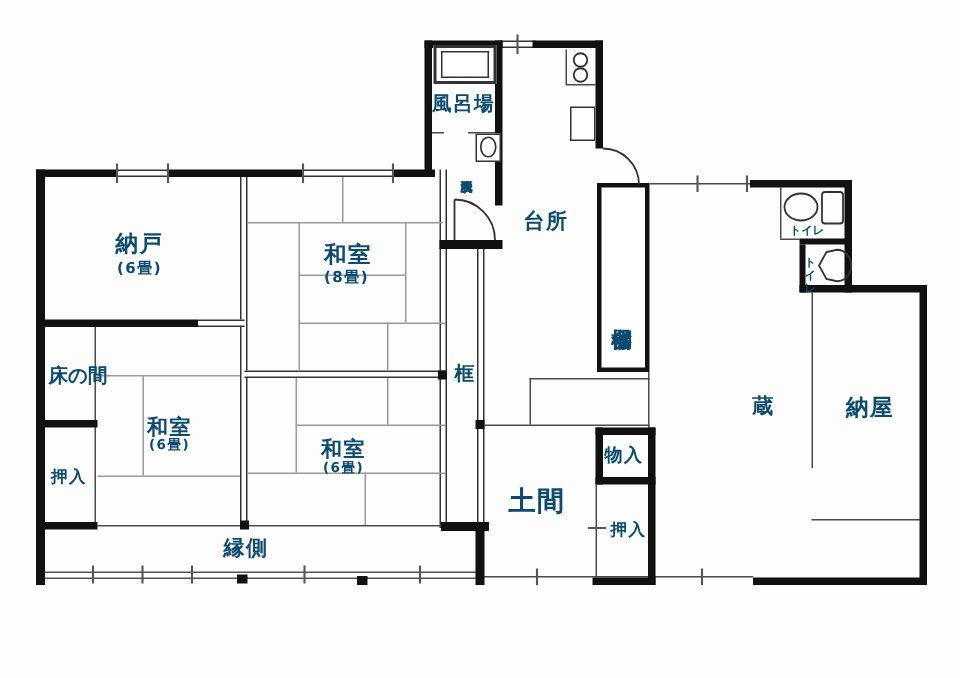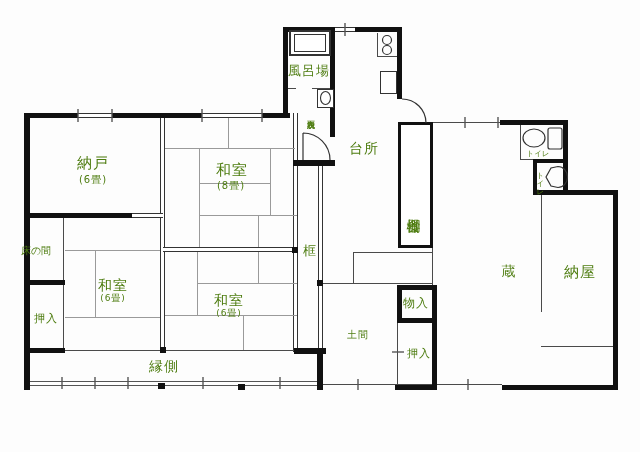--- a/index.html
+++ b/index.html
@@ -8,21 +8,21 @@
     font-family:"DejaVu Sans",sans-serif;
   }
   .w{position:absolute;background:#111;}
   .ln{position:absolute;background:#4a4a4a;}
   .tat{position:absolute;background:#9a9a9a;}
   .dwv{position:absolute;width:5px;background:#fff;border-left:1.3px solid #333;border-right:1.3px solid #333;box-sizing:border-box;}
   .dwh{position:absolute;height:5px;background:#fff;border-top:1.3px solid #333;border-bottom:1.3px solid #333;box-sizing:border-box;}
   .win{position:absolute;height:5px;background:#fff;border-top:1px solid #333;border-bottom:1px solid #333;box-sizing:border-box;}
   .box{position:absolute;background:#fff;border:1px solid #333;box-sizing:border-box;}
   .thickbox{position:absolute;background:#fff;border:3px solid #111;box-sizing:border-box;}
-  .lbl{position:absolute;transform:translate(-50%,-50%);font-weight:400;color:#4d7c0f;white-space:nowrap;line-height:1;letter-spacing:1px;text-align:right;}
+  .lbl{position:absolute;transform:translate(-50%,-50%);font-weight:700;color:#0c4a6e;white-space:nowrap;line-height:1;letter-spacing:1px;text-align:right;}
   .v{writing-mode:vertical-rl;text-orientation:upright;letter-spacing:0;}
   svg{position:absolute;left:0;top:0;}
 </style>
 </head>
 <body>
 
 <div id="plan">
 
   <div class="dwv" style="left:160px;top:118px;height:232px"></div>
   <div class="dwv" style="left:293px;top:113px;height:239px"></div>
@@ -158,24 +158,24 @@
   <span class="lbl" style="left:229px;top:313px;font-size:9px">(6畳)</span>
 
   <span class="lbl" style="left:309px;top:70px;font-size:13px">風呂場</span>
   <span class="lbl v" style="left:310px;top:114px;font-size:8px;letter-spacing:0">洗面脱衣所</span>
   <span class="lbl" style="left:364px;top:148px;font-size:14px">台所</span>
   <span class="lbl v" style="left:414px;top:208px;font-size:14px">食器棚</span>
 
   <span class="lbl" style="left:538px;top:154px;font-size:7.5px;letter-spacing:0">トイレ</span>
   <span class="lbl v" style="left:540px;top:179px;font-size:7.5px">トイレ</span>
 
-  <span class="lbl" style="left:36px;top:251px;font-size:10px;letter-spacing:0">床の間</span>
+  <span class="lbl" style="left:52px;top:251px;font-size:13px;letter-spacing:0">床の間</span>
   <span class="lbl" style="left:46px;top:318px;font-size:11px">押入</span>
   <span class="lbl" style="left:416px;top:303px;font-size:12px">物入</span>
   <span class="lbl" style="left:419px;top:353px;font-size:11px">押入</span>
 
-  <span class="lbl" style="left:358px;top:335px;font-size:10px">土間</span>
+  <span class="lbl" style="left:358px;top:335px;font-size:18px">土間</span>
   <span class="lbl" style="left:310px;top:250px;font-size:13px">框</span>
   <span class="lbl" style="left:509px;top:271px;font-size:14px">蔵</span>
   <span class="lbl" style="left:580px;top:272px;font-size:15px">納屋</span>
   <span class="lbl" style="left:164px;top:366px;font-size:14px">縁側</span>
 
 </div>
 
 </body></html>

